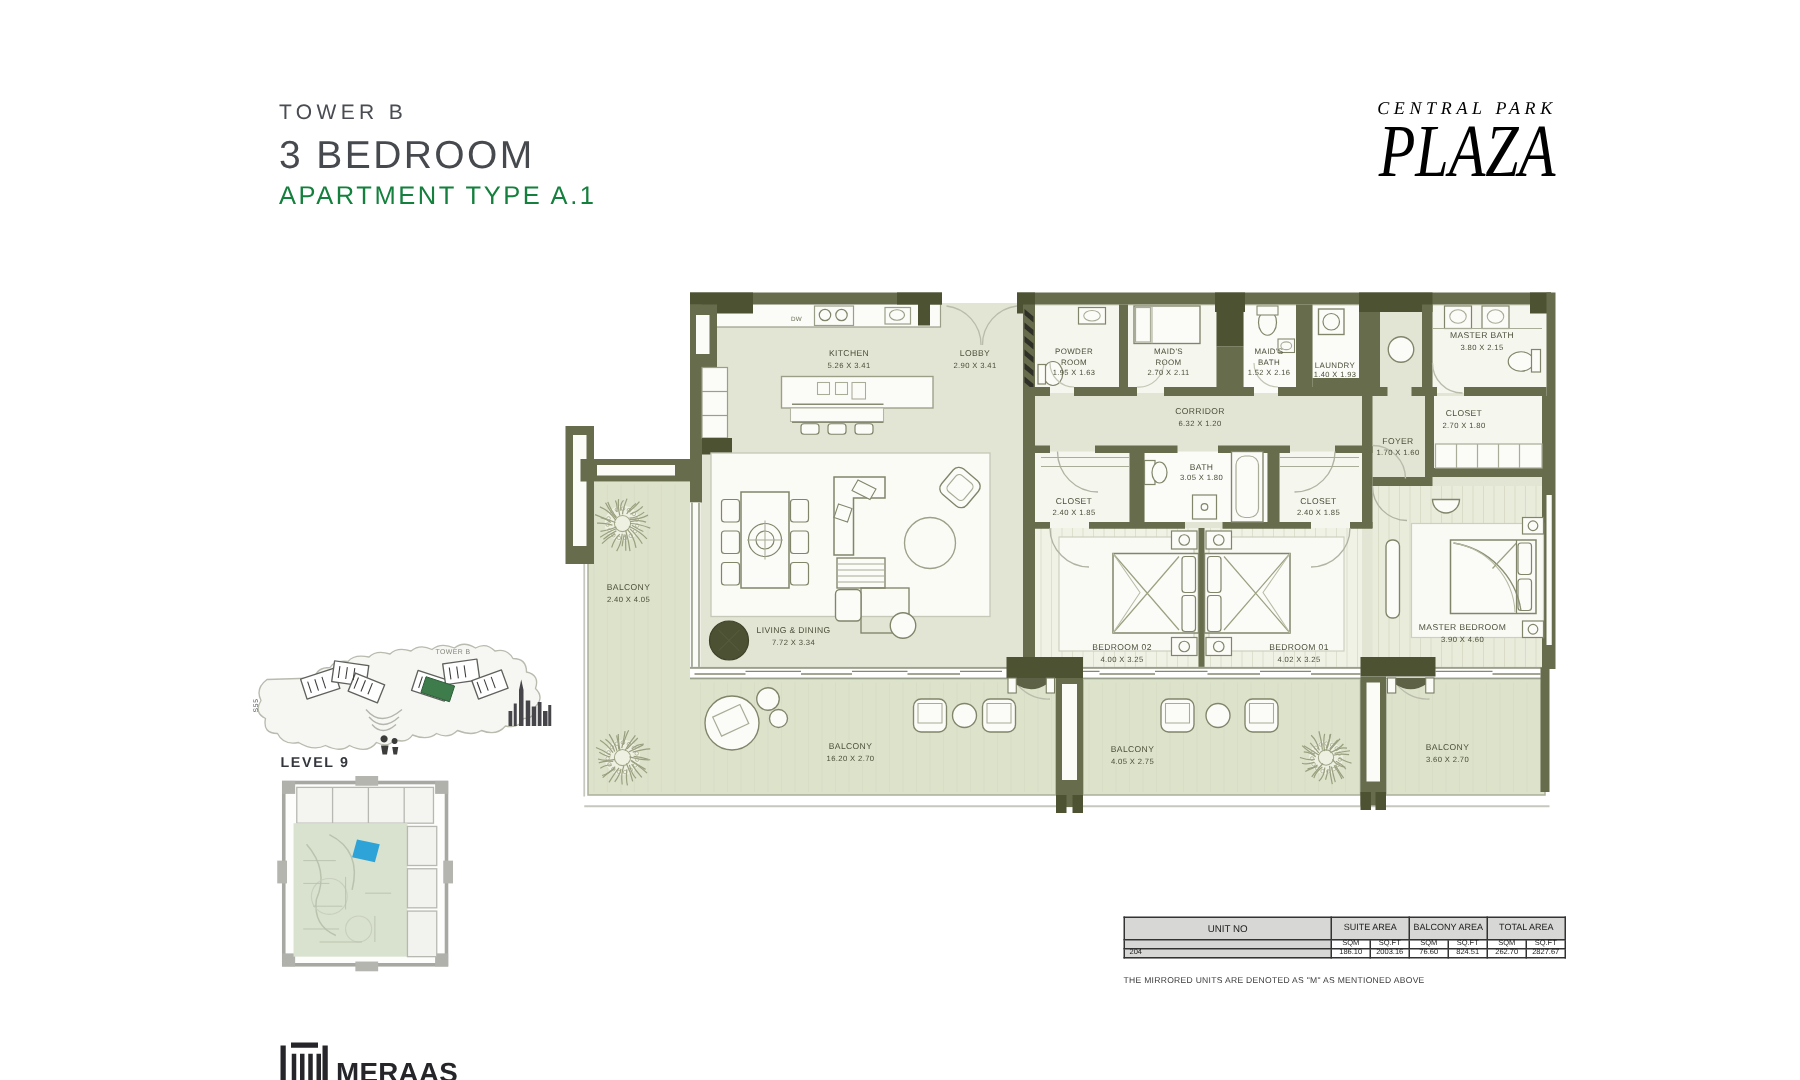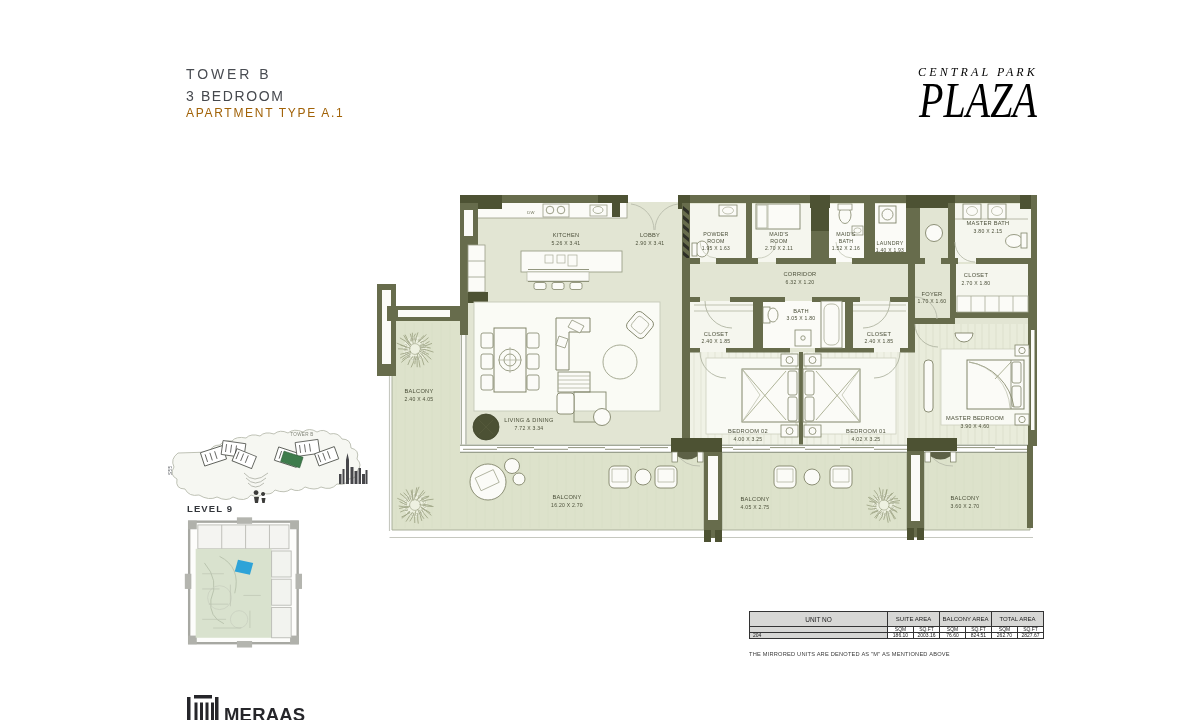--- a/index.html
+++ b/index.html
@@ -7,23 +7,23 @@
   font-family:"Liberation Sans", sans-serif;}
 .abs{position:absolute;}
 </style>
 </head>
 <body>
 
 <div class="abs" style="left:186px;top:66px;color:#46494e;">
 
   <div style="font-size:14px;letter-spacing:2.9px;color:#494c52;">TOWER B</div>
 
-  <div style="font-size:14px;letter-spacing:1.6px;margin-top:6px;color:#46494e;">3 BEDROOM</div>
-
-  <div style="font-size:12px;letter-spacing:1.7px;margin-top:2px;color:#a16207;">APARTMENT TYPE A.1</div>
+  <div style="font-size:26px;letter-spacing:1.6px;margin-top:6px;color:#46494e;">3 BEDROOM</div>
+
+  <div style="font-size:17px;letter-spacing:1.7px;margin-top:2px;color:#15803d;">APARTMENT TYPE A.1</div>
 </div>
 
 <div class="abs" style="left:898px;top:65px;width:160px;text-align:center;color:#000000;">
   <div style="font-family:'Liberation Serif',serif;font-style:italic;font-size:12px;letter-spacing:3.1px;white-space:nowrap;">CENTRAL PARK</div>
   <div style="font-family:'Liberation Serif',serif;font-style:italic;font-size:50px;letter-spacing:0;line-height:41px;margin-top:0;transform:scaleX(0.80);transform-origin:50% 50%;">PLAZA</div>
 </div>
 
 <svg class="abs" style="left:0;top:0;" width="1200" height="720" viewBox="0 0 1200 720" font-family="Liberation Sans, sans-serif">
 
 <path d="M468,202 L1031,202 L1031,446 L686,446 L686,264 L682,264 L682,446 L460,446 L460,202 Z" fill="#e2e5d3"></path>

